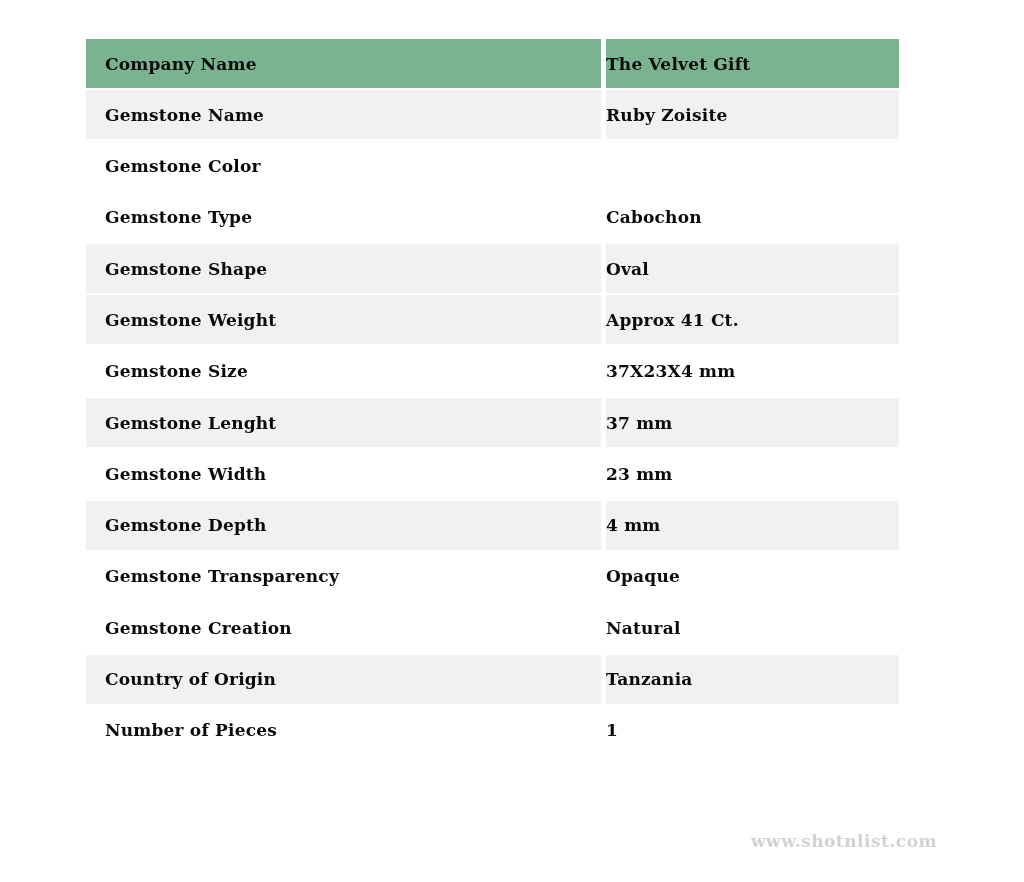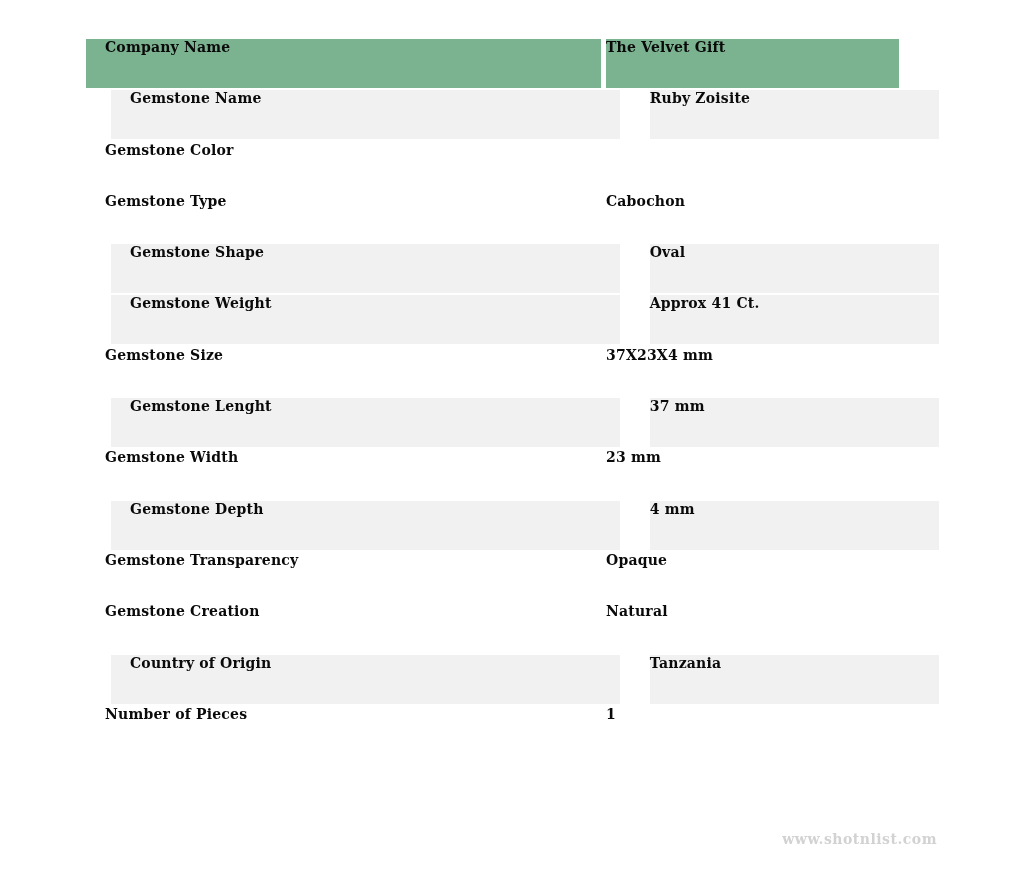--- a/index.html
+++ b/index.html
@@ -23,48 +23,48 @@
     display:flex;
     flex-direction:column;
   }
   .row{
     display:flex;
     height:49px;
     margin-bottom:2.3px;
   }
   .cell{
     display:flex;
-    font-size:14px;
+    align-items:center;
+    font-size:17px;
     font-weight:700;
     color:var(--text-color);
     letter-spacing:0.2px;
   }
   .cell.label{
     width:515px;
     padding-left:19px;
     margin-right:5px;
   }
   .cell.value{
     width:293px;
   }
   .row.header .cell{
     background:var(--header-bg);
   }
   .row.alt .cell{
     background:var(--row-alt-bg);
-    margin-left:25px;
   }
   .row.plain .cell{
     background:var(--row-bg);
   }
   .watermark{
     position:absolute;
     top:831px;
     right:87px;
-    font-size:14px;
+    font-size:17px;
     font-weight:700;
     color:var(--watermark-color);
     letter-spacing:0.5px;
   }
 </style>
 </head>
 <body>
 
 <div class="spec-table" id="spec-table">
   <div class="row header">

